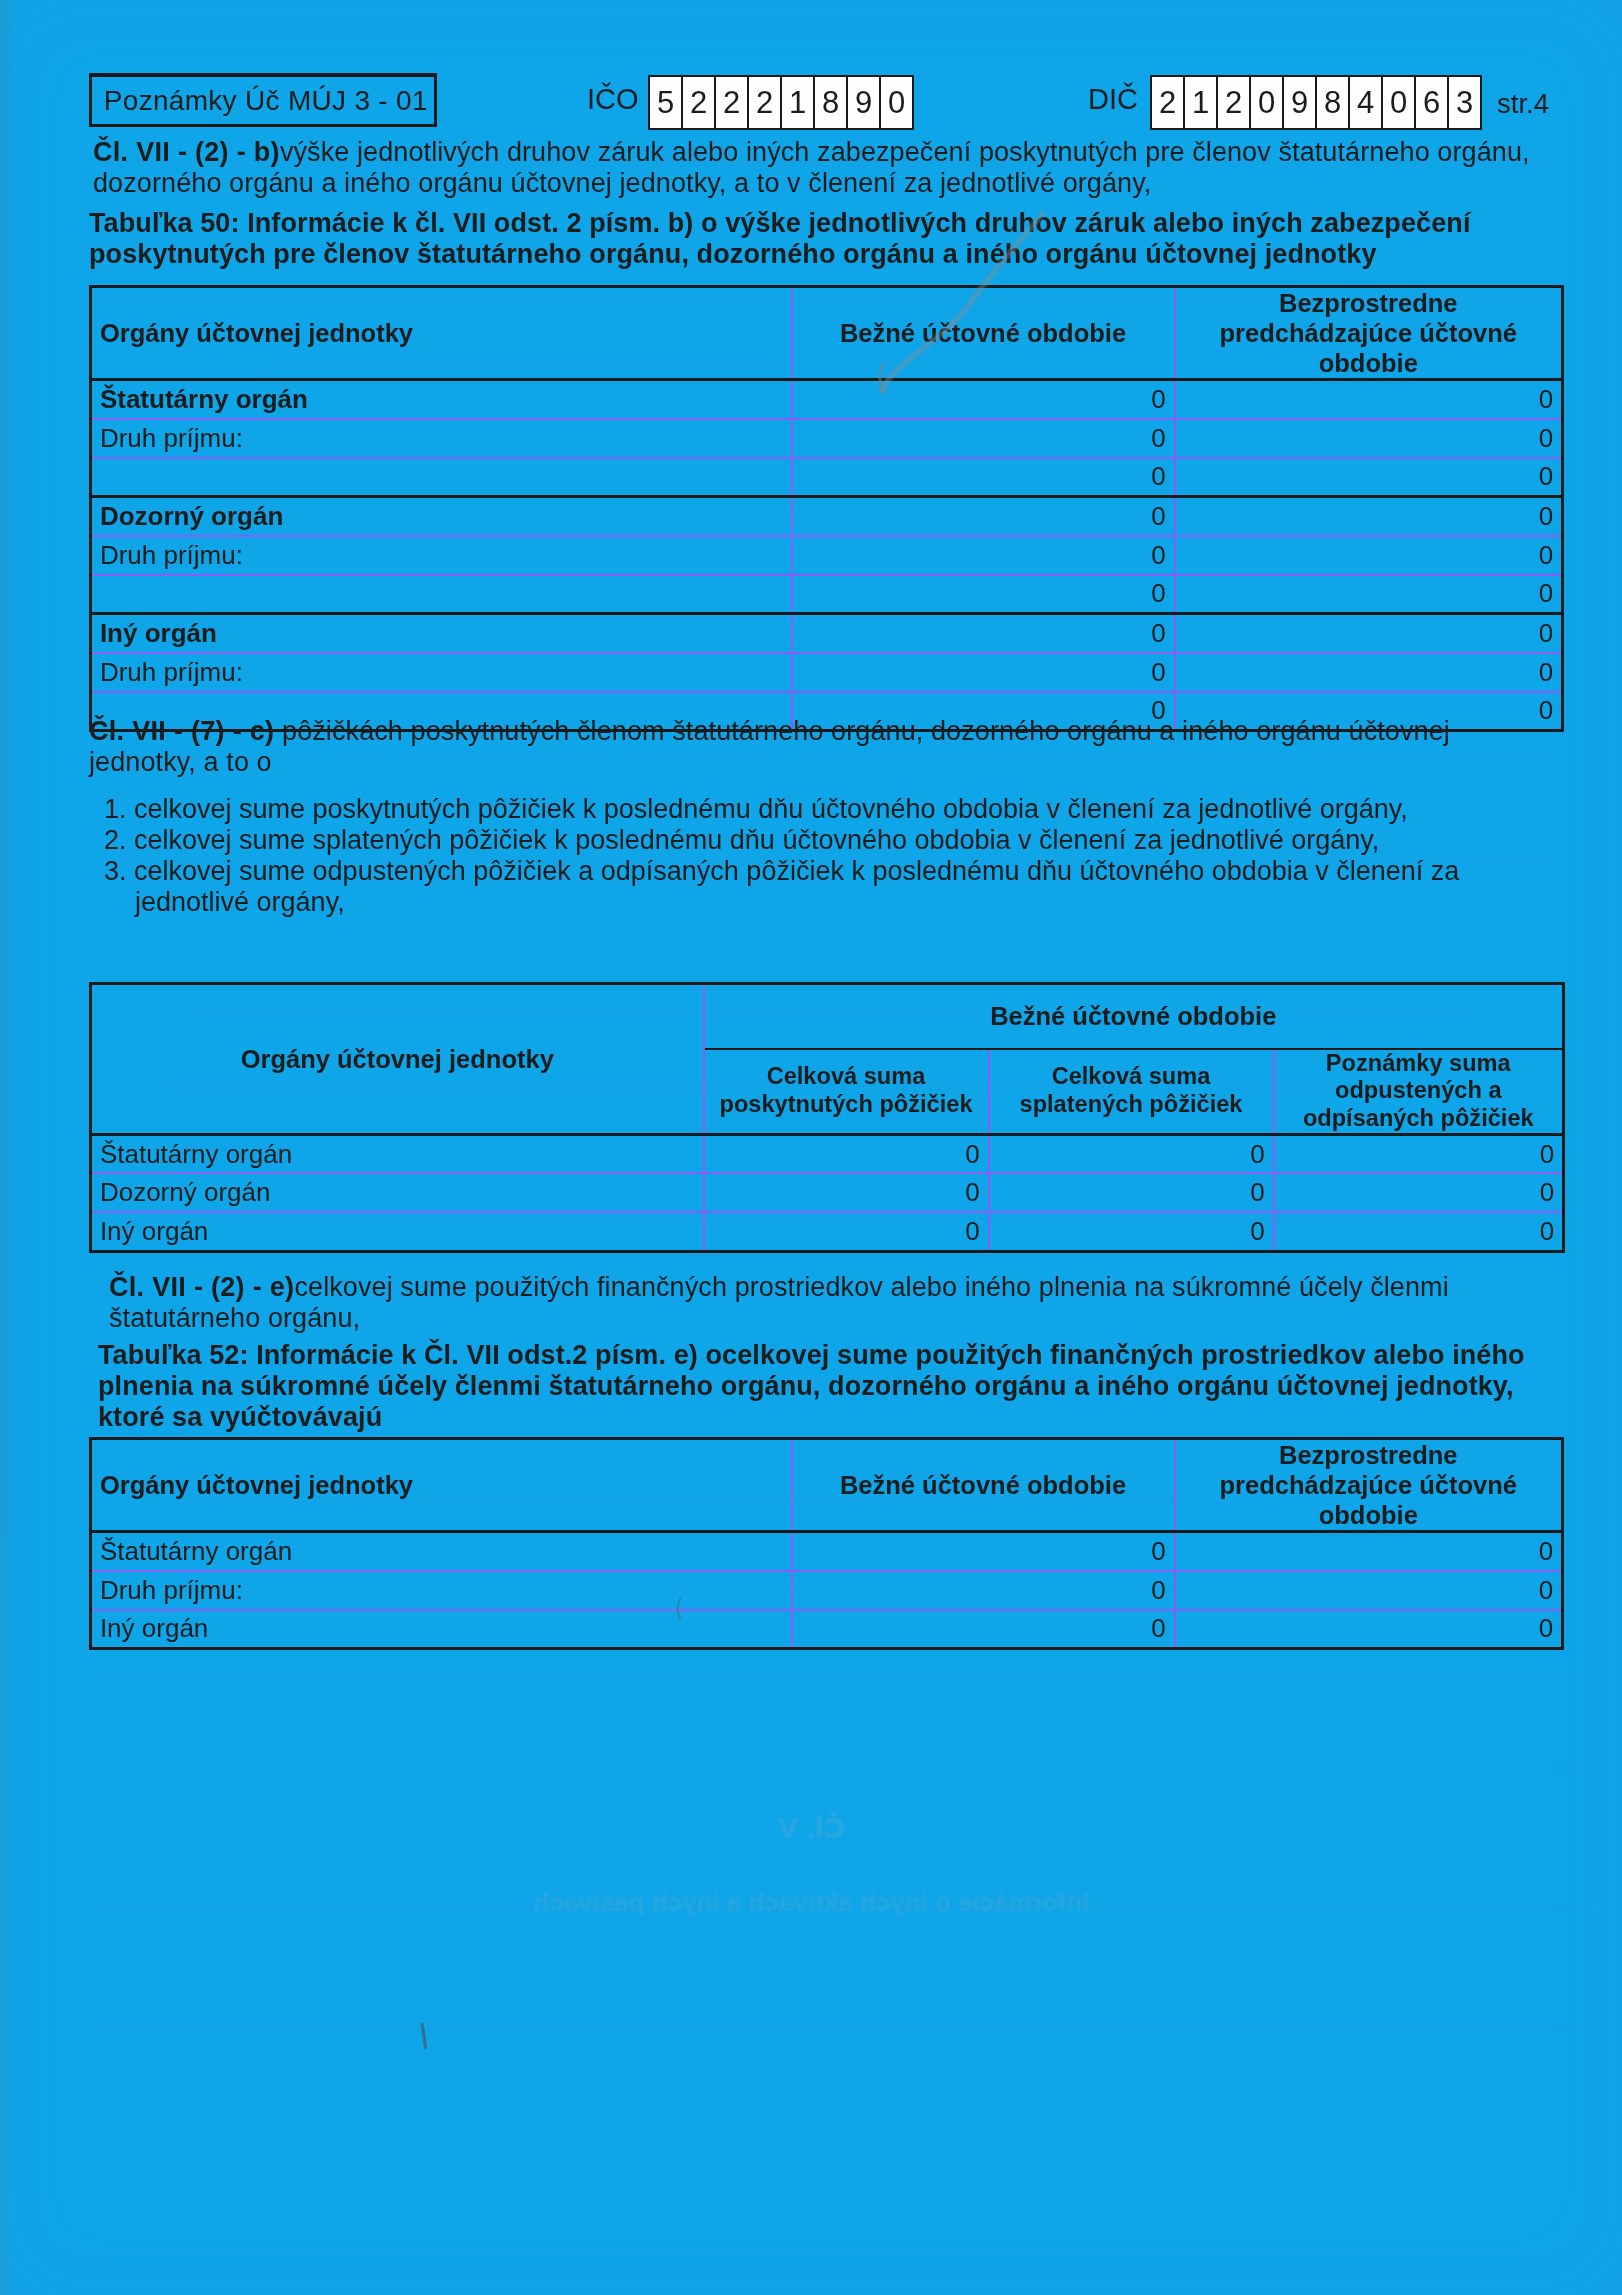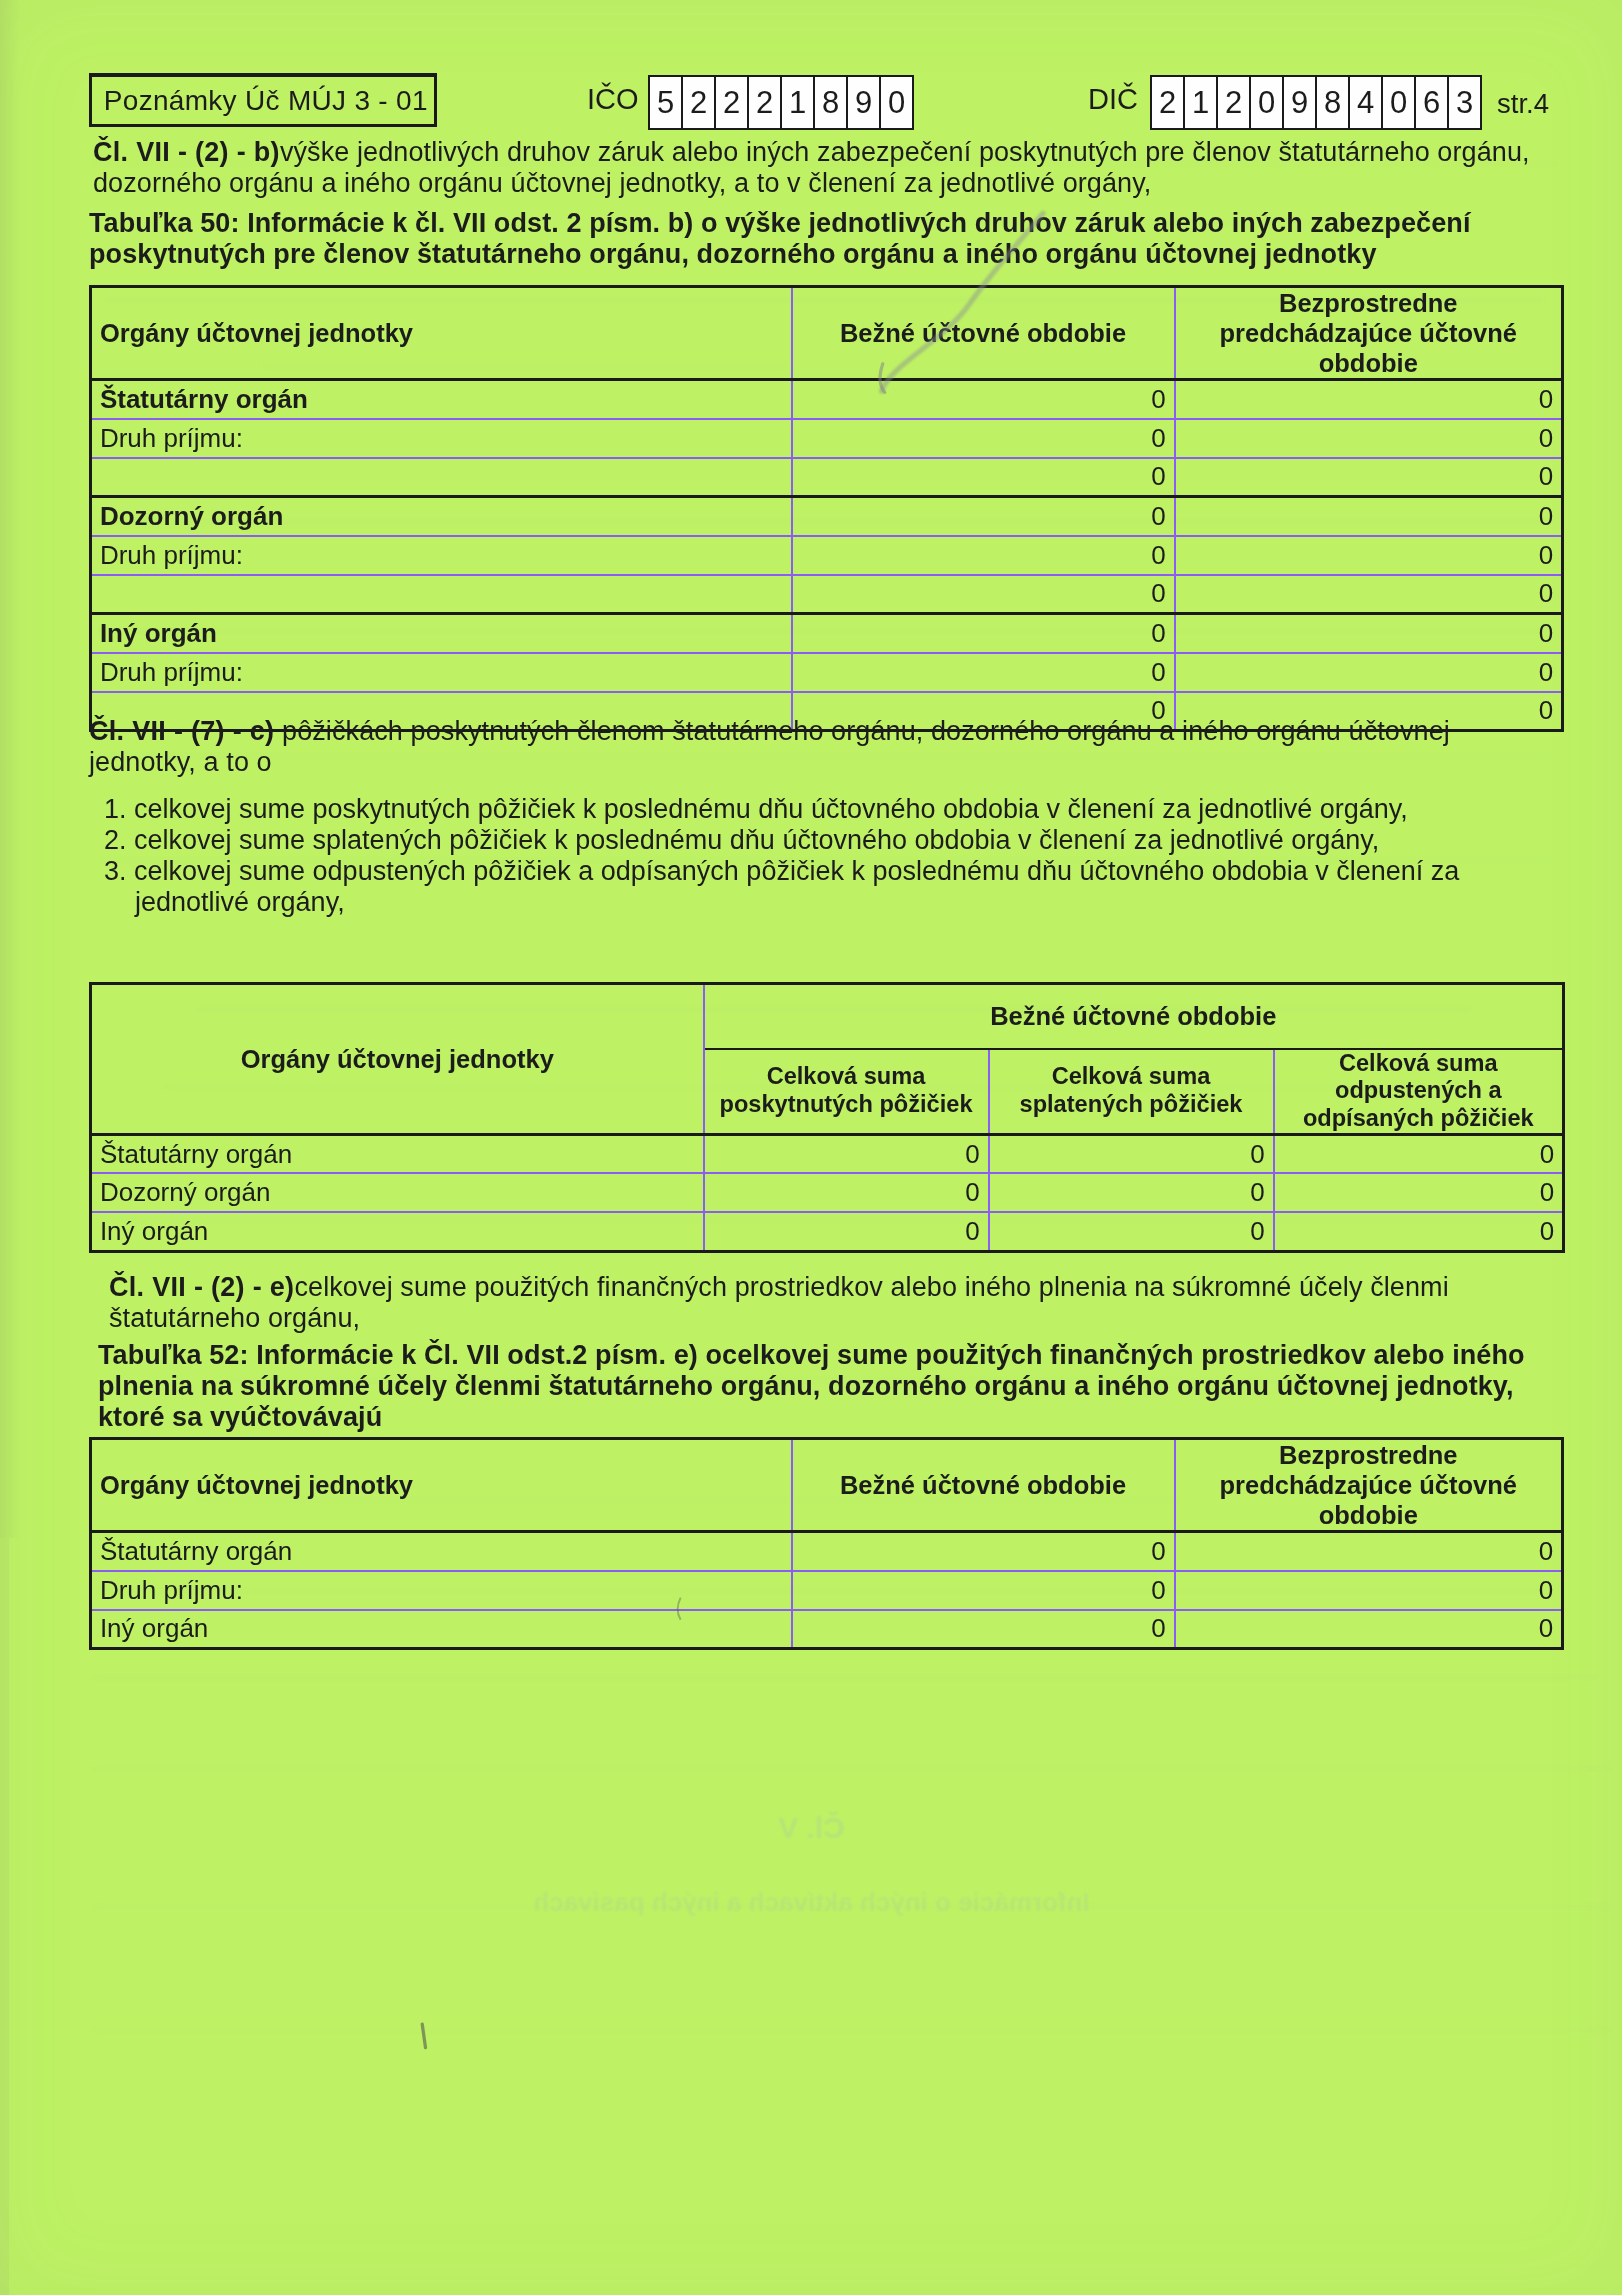--- a/index.html
+++ b/index.html
@@ -5,21 +5,21 @@
   html,body{margin:0;padding:0;}
   body{
     width:1623px;height:2295px;
     background:#f2f2f0;
     font-family:"Liberation Sans","DejaVu Sans",sans-serif;
     color:#1c1c1c;
     overflow:hidden;
   }
   .page{
     position:relative;width:1623px;height:2295px;
-    background:#bef264;
+    background:#0ea5e9;
     box-shadow:inset 0 0 92px rgba(110,110,110,.07);
     overflow:hidden;
   }
   .abs{position:absolute;}
 
   
   .form-code-box{
     left:89px;top:73px;width:348px;height:54px;
     border:3.3px solid #1a1a1a;border-top-width:4.6px;
     box-sizing:border-box;
@@ -241,21 +241,21 @@
         <col style="width:290px">
       </colgroup>
     <thead>
       <tr>
         <th class="ctr corner" rowspan="2">Orgány účtovnej jednotky</th>
         <th class="ctr group" colspan="3">Bežné účtovné obdobie</th>
       </tr>
       <tr>
         <th class="ctr sub">Celková suma poskytnutých pôžičiek</th>
         <th class="ctr sub">Celková suma splatených pôžičiek</th>
-        <th class="ctr sub">Celková suma odpustených a odpísaných pôžičiek</th>
+        <th class="ctr sub">Poznámky suma odpustených a odpísaných pôžičiek</th>
       </tr>
     </thead>
     <tbody>
       <tr>
         <td>Štatutárny orgán</td>
         <td class="num">0</td>
         <td class="num">0</td>
         <td class="num">0</td>
       </tr>
       <tr>

